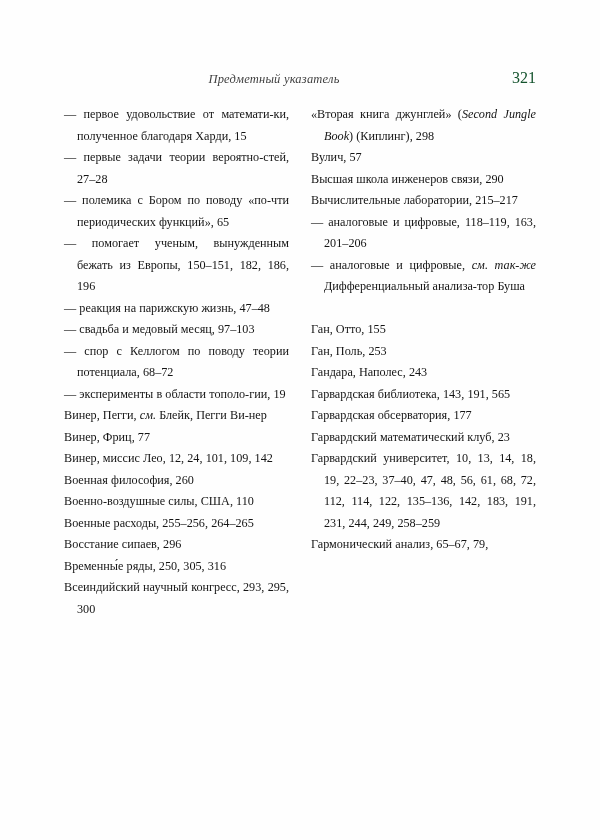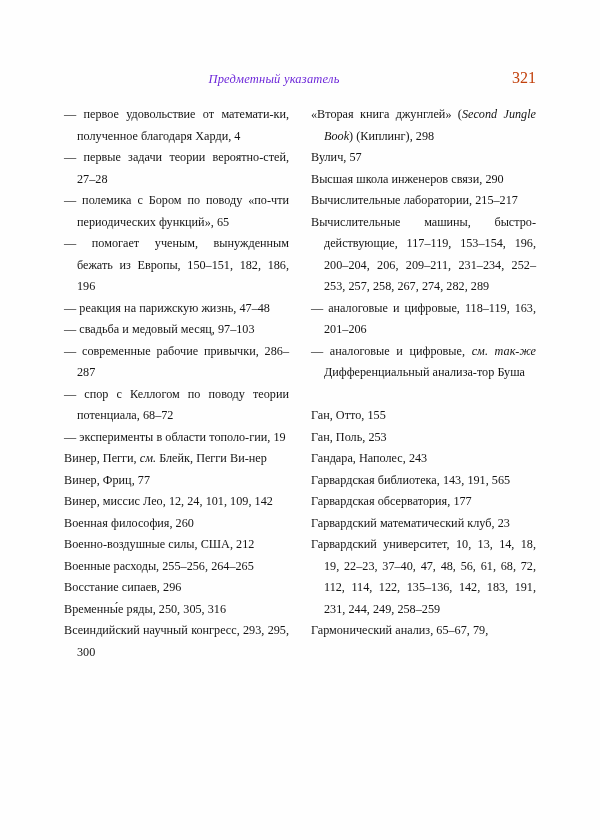--- a/index.html
+++ b/index.html
@@ -36,28 +36,28 @@
   }
   .running-head-title {
     position: absolute;
     left: 0;
     top: 0;
     width: 420px;
     text-align: center;
     font-style: italic;
     font-size: 12.5px;
     letter-spacing: 0.2px;
-    color: #6d28d9;
+    color: #404040;
   }
   .running-head-folio {
     position: absolute;
     right: 0;
     top: -3px;
     font-size: 16px;
-    color: #c2410c;
+    color: #14532d;
     text-align: right;
   }
 
   
   .columns {
     position: absolute;
     left: 64px;
     top: 104px;
     width: 472px;
     height: 690px;
@@ -99,45 +99,43 @@
 
 <div class="page">
 
   <div class="running-head">
     <div class="running-head-title">Предметный указатель</div>
     <div class="running-head-folio">321</div>
   </div>
 
   <div class="columns">
     <div class="col col-left">
-        <p class="entry sub">— первое удовольствие от математи-ки, полученное благодаря Харди, 4</p>
+        <p class="entry sub">— первое удовольствие от математи-ки, полученное благодаря Харди, 15</p>
         <p class="entry sub">— первые задачи теории вероятно-стей, 27–28</p>
         <p class="entry sub">— полемика с Бором по поводу «по-чти периодических функций», 65</p>
         <p class="entry sub">— помогает ученым, вынужденным бежать из Европы, 150–151, 182, 186, 196</p>
         <p class="entry sub">— реакция на парижскую жизнь, 47–48</p>
         <p class="entry sub">— свадьба и медовый месяц, 97–103</p>
-        <p class="entry sub">— современные рабочие привычки, 286–287</p>
         <p class="entry sub">— спор с Келлогом по поводу теории потенциала, 68–72</p>
         <p class="entry sub">— эксперименты в области тополо-гии, 19</p>
         <p class="entry">Винер, Пегги, <i>см.</i> Блейк, Пегги Ви-нер</p>
         <p class="entry">Винер, Фриц, 77</p>
         <p class="entry">Винер, миссис Лео, 12, 24, 101, 109, 142</p>
         <p class="entry">Военная философия, 260</p>
-        <p class="entry">Военно-воздушные силы, США, 212</p>
+        <p class="entry">Военно-воздушные силы, США, 110</p>
         <p class="entry">Военные расходы, 255–256, 264–265</p>
         <p class="entry">Восстание сипаев, 296</p>
         <p class="entry">Временны́е ряды, 250, 305, 316</p>
         <p class="entry">Всеиндийский научный конгресс, 293, 295, 300</p>
       </div>
     <div class="col col-right">
         <p class="entry">«Вторая книга джунглей» (<i>Second Jungle Book</i>) (Киплинг), 298</p>
         <p class="entry">Вулич, 57</p>
         <p class="entry">Высшая школа инженеров связи, 290</p>
         <p class="entry">Вычислительные лаборатории, 215–217</p>
-        <p class="entry">Вычислительные машины, быстро-действующие, 117–119, 153–154, 196, 200–204, 206, 209–211, 231–234, 252–253, 257, 258, 267, 274, 282, 289</p>
         <p class="entry sub">— аналоговые и цифровые, 118–119, 163, 201–206</p>
         <p class="entry sub">— аналоговые и цифровые, <i>см. так-же</i> Дифференциальный анализа-тор Буша</p>
         <div class="gap"></div>
         <p class="entry">Ган, Отто, 155</p>
         <p class="entry">Ган, Поль, 253</p>
         <p class="entry">Гандара, Наполес, 243</p>
         <p class="entry">Гарвардская библиотека, 143, 191, 565</p>
         <p class="entry">Гарвардская обсерватория, 177</p>
         <p class="entry">Гарвардский математический клуб, 23</p>
         <p class="entry">Гарвардский университет, 10, 13, 14, 18, 19, 22–23, 37–40, 47, 48, 56, 61, 68, 72, 112, 114, 122, 135–136, 142, 183, 191, 231, 244, 249, 258–259</p>

